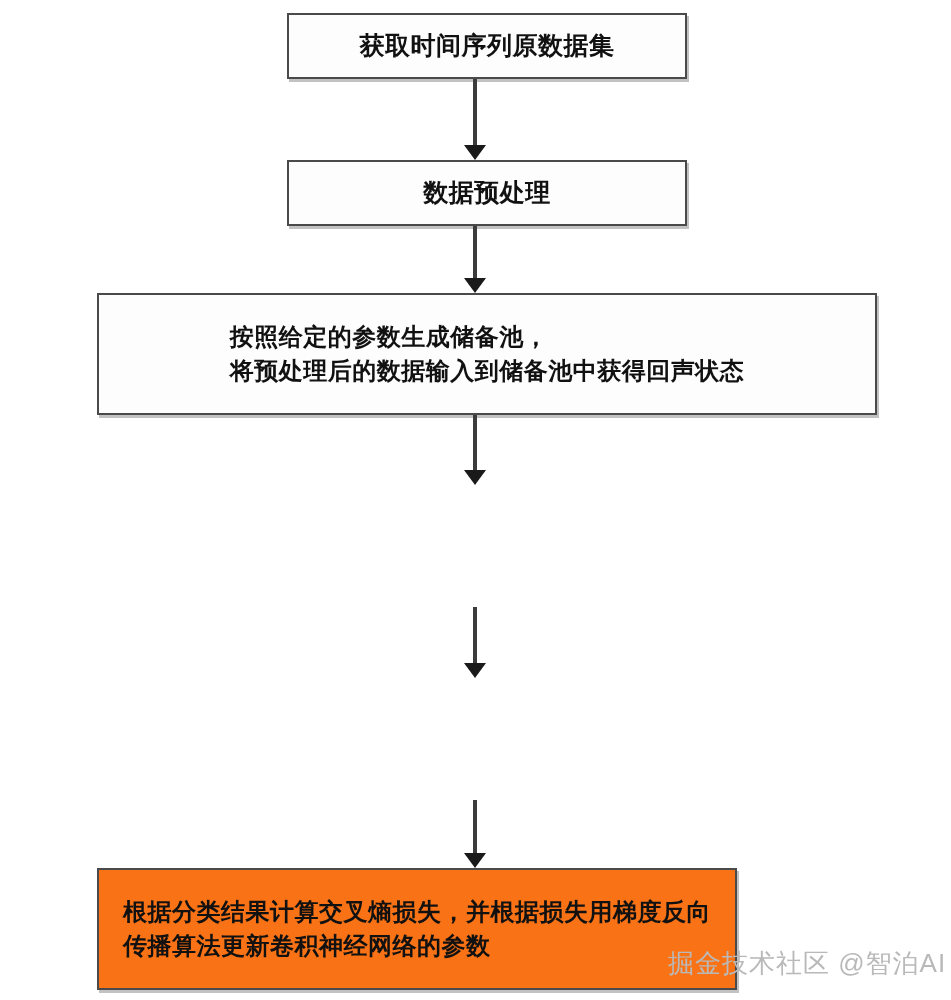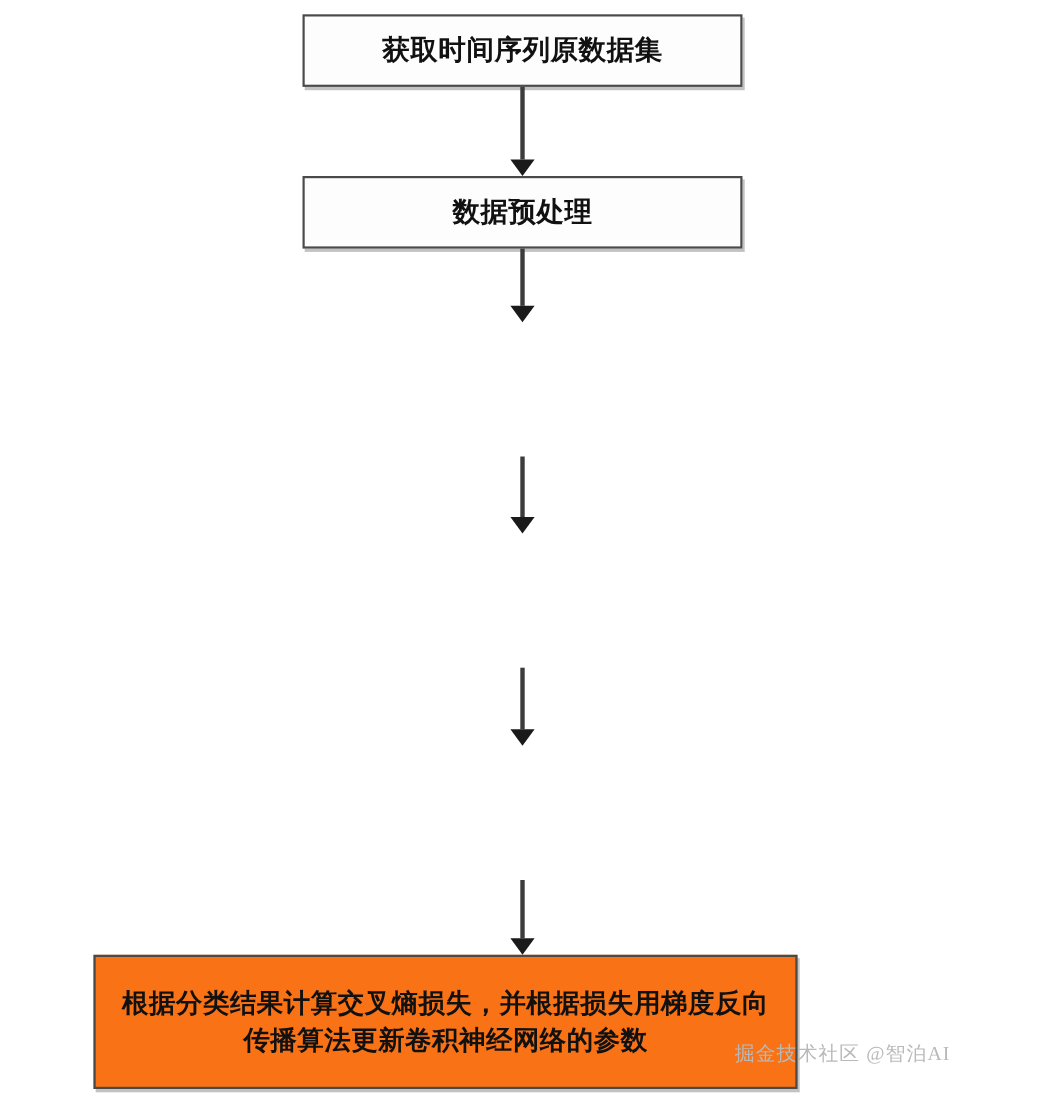--- a/index.html
+++ b/index.html
@@ -22,21 +22,21 @@
   
   .node {
     position: absolute;
     box-sizing: border-box;
     background: #fdfdfd;
     border: 2px solid #7f1d1d;
     box-shadow: 2px 3px 0 0 rgba(120,120,120,0.45);
     display: flex;
     align-items: center;
     justify-content: center;
-    text-align: center;
+    margin-left: 12px;
   }
   .node-label {
     font-family: "DejaVu Sans", "Liberation Sans", sans-serif;
     font-weight: 700;
     color: #111111;
     line-height: 1.42;
     letter-spacing: 0.5px;
     white-space: pre-line;
     padding: 0 10px;
   }
@@ -64,42 +64,46 @@
     border-left: 11px solid transparent;
     border-right: 11px solid transparent;
     border-top: 15px solid #1a1a1a;
   }
 
   
   #watermark {
     position: absolute;
     left: 668px;
     top: 946px;
-    font-family: Liberation Serif, serif;
-    font-size: 18px;
+    font-family: Liberation Sans, sans-serif;
+    font-size: 26px;
     color: #b9b9b9;
     white-space: nowrap;
     letter-spacing: 1px;
     pointer-events: none;
     user-select: none;
   }
 </style>
 </head>
 <body>
 
 <div id="flow-root" style="background: rgb(255, 255, 255);">
 
   <div class="node" id="n1" style="left: 275px; top: 13px; width: 400px; height: 66px; border-color: rgb(74, 74, 74); background: rgb(253, 253, 253);">
     <span class="node-label size-lg">获取时间序列原数据集</span>
   </div>
 
   <div class="node" id="n2" style="left: 275px; top: 160px; width: 400px; height: 66px; border-color: rgb(74, 74, 74); background: rgb(253, 253, 253);">
     <span class="node-label size-lg">数据预处理</span>
   </div>
 
+  <div class="node" id="n3" style="left: 85px; top: 293px; width: 780px; height: 122px; border-color: rgb(74, 74, 74); background: rgb(253, 253, 253);">
+    <span class="node-label size-md">按照给定的参数生成储备池，
+将预处理后的数据输入到储备池中获得回声状态</span>
+  </div>
 
 
 
   <div class="node" id="n6" style="left: 85px; top: 868px; width: 640px; height: 122px; border-color: rgb(74, 74, 74); background: #f97316;">
     <span class="node-label size-md">根据分类结果计算交叉熵损失，并根据损失用梯度反向
 传播算法更新卷积神经网络的参数</span>
   </div>
 
   <div class="connector" id="c1" style="left: 475px; top: 79px;">
     <div class="stem" style="height: 66px;"></div>

